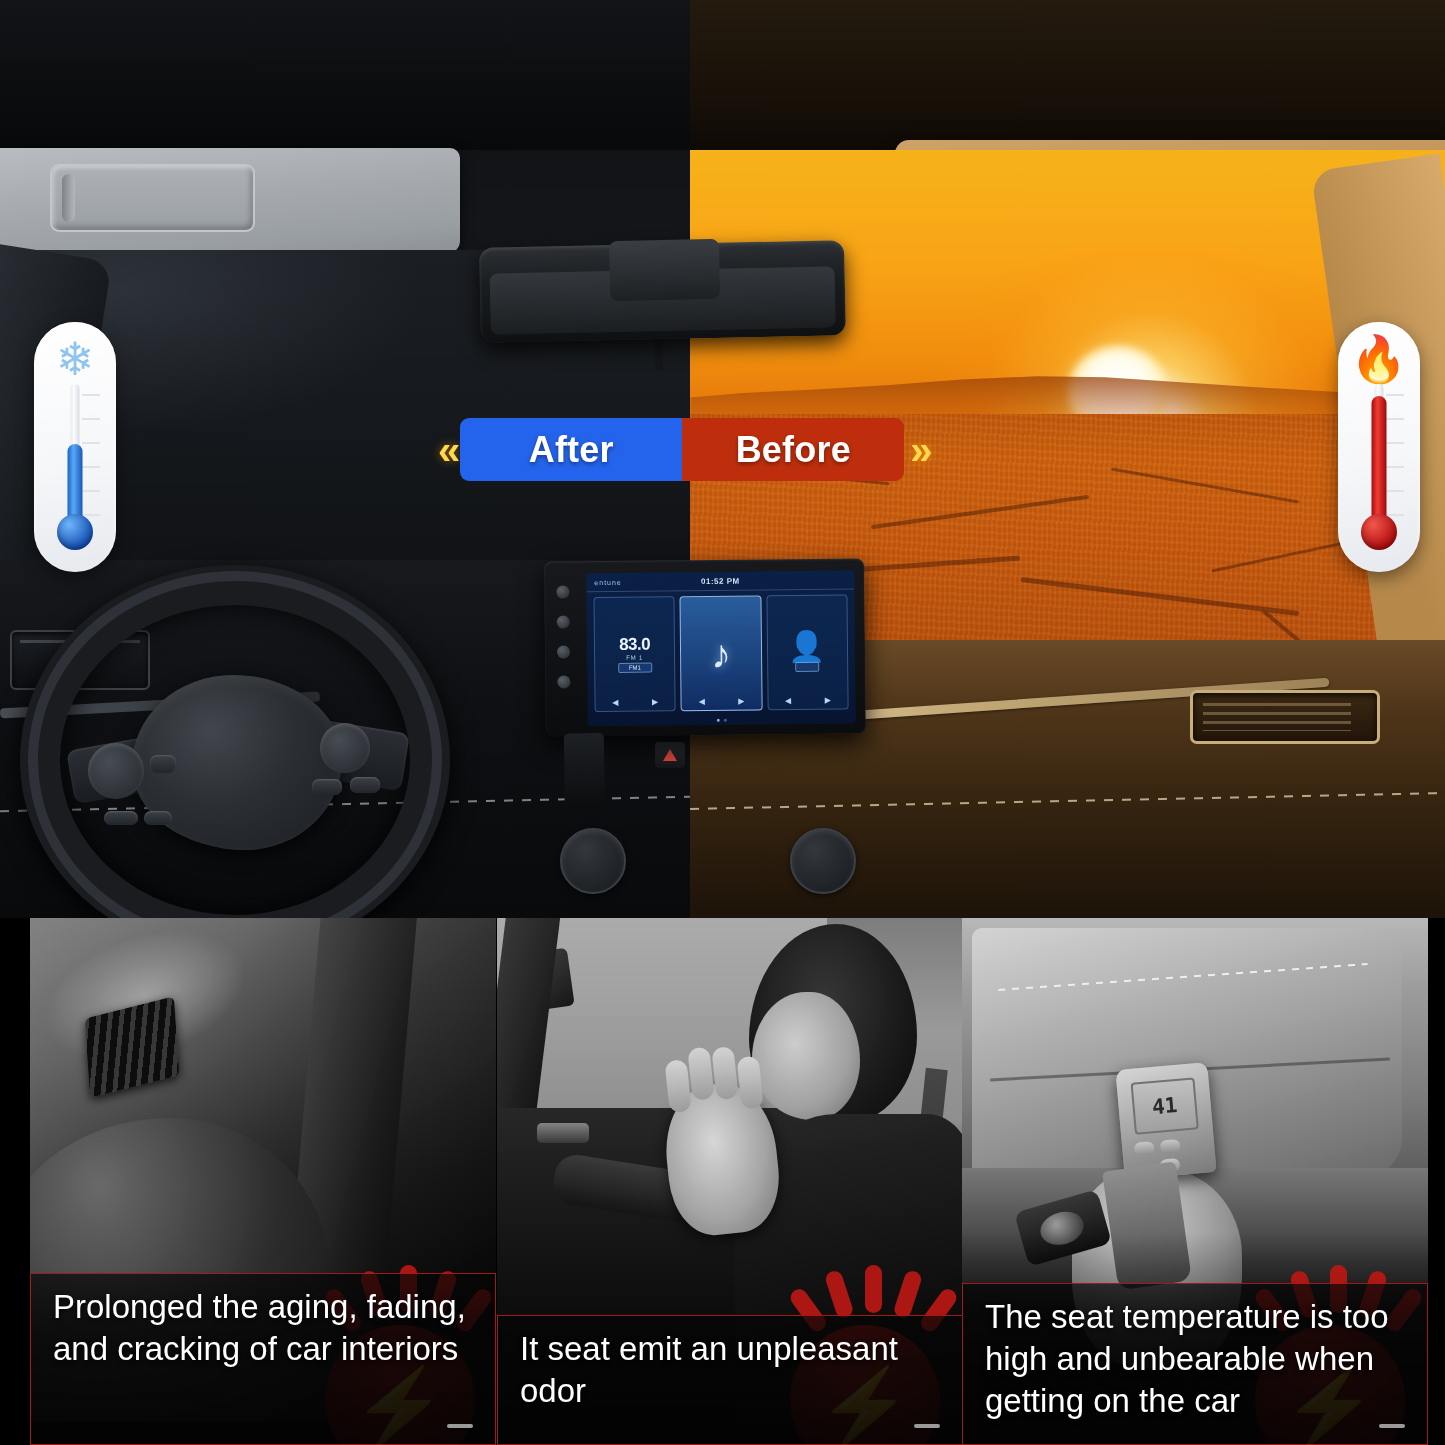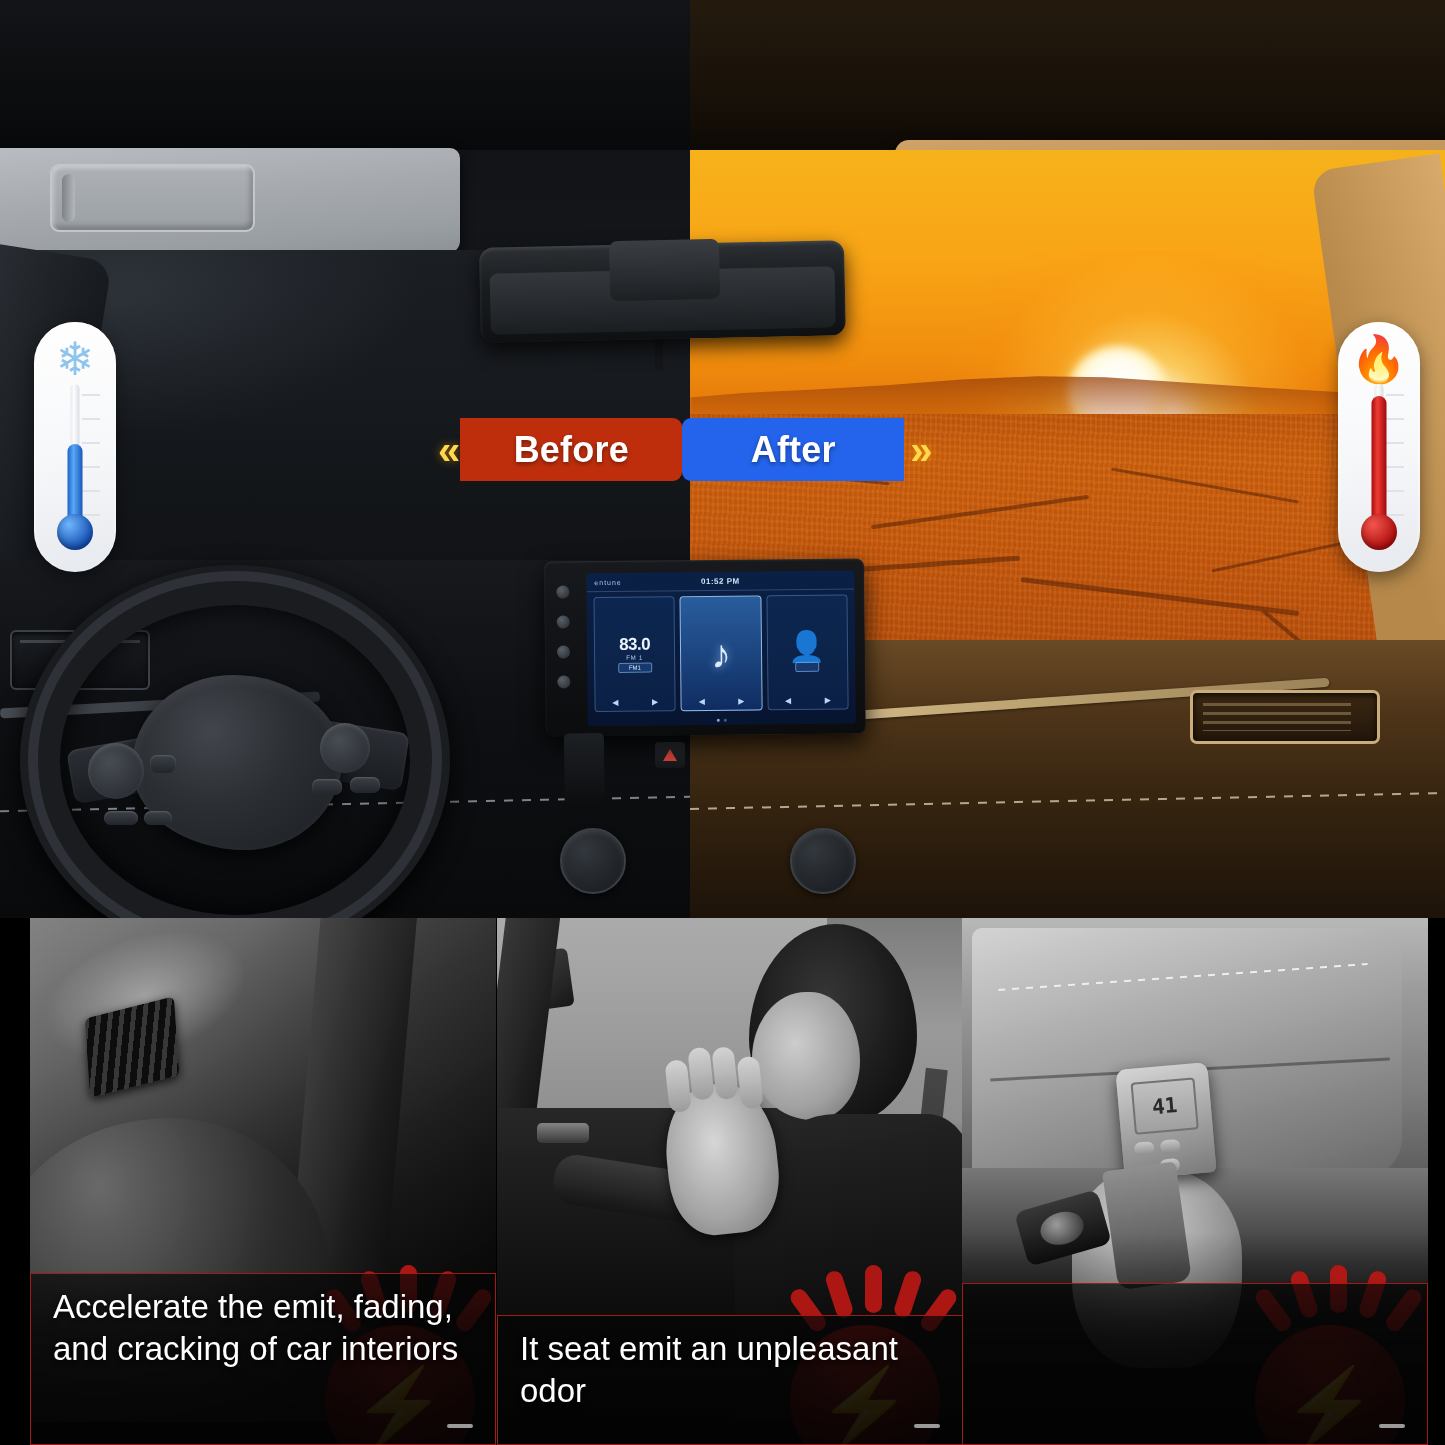--- a/index.html
+++ b/index.html
@@ -873,22 +873,22 @@
           <i style="top:96px"></i>
           <i style="top:120px"></i>
       </div>
       <div class="th-tube"></div>
       <div class="th-fill"></div>
       <div class="th-bulb"></div>
     </div>
 
     <div class="ab-row">
       <span class="chev left">«</span>
+      <div class="badge after">After</div>
       <div class="badge before">Before</div>
-      <div class="badge after">After</div>
       <span class="chev right">»</span>
     </div>
 
 
   </div>
 
   <div class="cards">
 
     <div class="burst b1">
       <div class="ray" style="transform:rotate(-36deg)"></div>
@@ -921,21 +921,21 @@
     <div class="cardwrap w1">
       <div class="card c1" style="left:0">
         <div class="ph ph1">
           <div class="ph1-glare"></div>
           <div class="ph1-pillar"></div>
           <div class="ph1-vent"></div>
           <div class="ph1-seat"></div>
         </div>
       </div>
       <div class="caption cap1">
-        <p>Accelerate the emit, fading, and cracking of car interiors</p>
+        <p>Prolonged the aging, fading, and cracking of car interiors</p>
         <span class="cap-dash"></span>
       </div>
     </div>
 
     <div class="cardwrap w2">
       <div class="card c2" style="left:0">
         <div class="ph ph2">
           <div class="ph2-window"></div>
           <div class="ph2-mirror"></div>
           <div class="ph2-apillar"></div>
@@ -977,17 +977,18 @@
               <i></i>
                 <i></i>
                 <i style="margin-left:24px"></i>
             </div>
           </div>
           <div class="gun-grip"></div>
           <div class="ph3-shadow"></div>
         </div>
       </div>
       <div class="caption cap3">
+        <p>The seat temperature is too high and unbearable when getting on the car</p>
         <span class="cap-dash"></span>
       </div>
     </div>
   </div>
 </div>
 
 </body></html>

